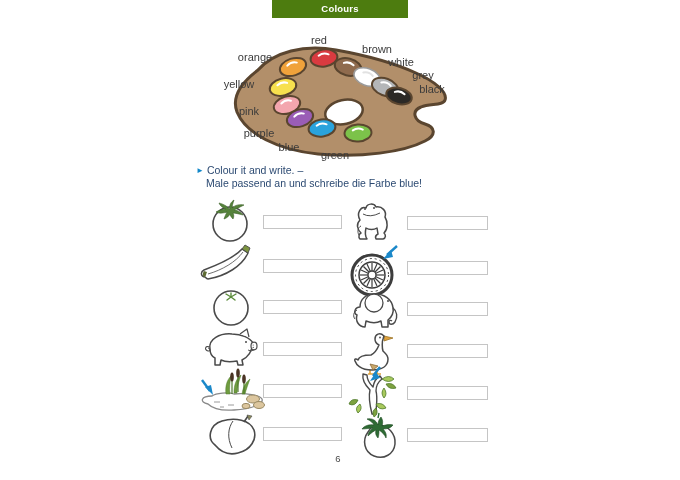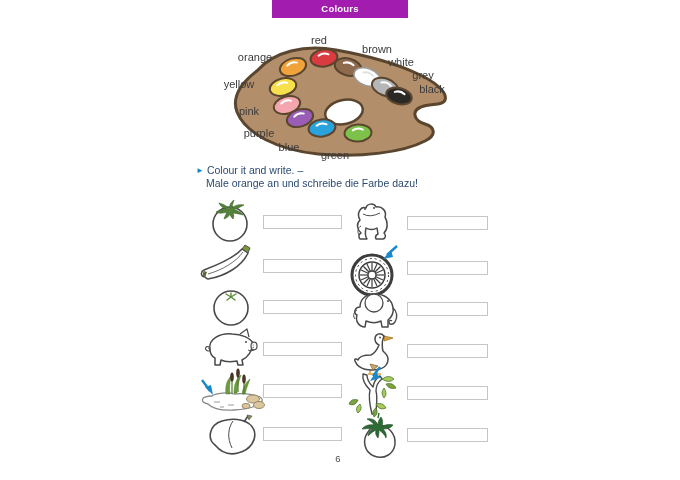--- a/index.html
+++ b/index.html
@@ -1,18 +1,18 @@
 <!DOCTYPE html>
 <html><head>
 <meta charset="utf-8">
 <style>
   html,body{margin:0;padding:0;background:#fff;}
   .page{position:relative;width:680px;height:480px;background:#ffffff;overflow:hidden;
         font-family:"Liberation Sans", sans-serif;}
-  .header-bar{position:absolute;left:272px;top:0;width:136px;height:18px;background:#a21caf;
+  .header-bar{position:absolute;left:272px;top:0;width:136px;height:18px;background:#4d7c0f;
         color:#ffffff;font-size:9.5px;font-weight:bold;text-align:center;line-height:18px;letter-spacing:.2px;}
   .palette-wrap{position:absolute;left:218px;top:28px;width:236px;height:140px;}
   .plabel{font-size:11px;fill:#3b3b3b;}
   .instructions{position:absolute;left:196px;top:164px;color:#2c4a72;font-size:10.5px;line-height:13px;}
   .instructions .arrow{color:#1187c9;font-size:8px;margin-right:3px;vertical-align:1px;}
   .instructions .de{padding-left:10px;}
   .item{position:absolute;}
   .item svg{position:absolute;}
   .answer-box{position:absolute;width:71px;height:12px;border:1px solid #c5c5c5;background:#fff;
         font-size:9px;padding:0 3px;box-sizing:content-box;outline:none;}
@@ -88,21 +88,21 @@
       <text class="plabel" x="243" y="88" text-anchor="middle">yellow</text>
       <text class="plabel" x="253" y="115" text-anchor="middle">pink</text>
       <text class="plabel" x="263" y="137" text-anchor="middle">purple</text>
       <text class="plabel" x="293" y="151" text-anchor="middle">blue</text>
       <text class="plabel" x="339" y="159" text-anchor="middle">green</text>
     </svg>
   </div>
 
   <div class="instructions">
     <div><span class="arrow">►</span><span>Colour it and write. –</span></div>
-    <div class="de">Male orange an und schreibe die Farbe dazu!</div>
+    <div class="de">Male passend an und schreibe die Farbe blue!</div>
   </div>
 
   <div class="item" style="left:196px;top:196px;width:144px;height:50px;">
     <svg style="left:8px;top:0;" width="52" height="48" viewBox="0 0 52 48">
       <circle cx="26" cy="28" r="17" fill="#fff" stroke="#4a4a4a" stroke-width="1.6"></circle>
       <path fill="#55823b" stroke="#3c6128" stroke-width="0.6" d="M26 13 C25 9 27 6 30 4 C29 7 28 10 28 12 C31 9 36 8 40 9 C36 11 32 13 30 14 C33 14 37 16 39 19 C35 18 31 17 29 17 C30 19 30 21 29 23 C27 21 26 19 26 18 C25 20 23 22 20 23 C21 20 22 18 23 16 C20 17 15 18 12 16 C15 14 19 13 22 13 C19 12 16 10 15 7 C19 8 23 10 24 12 Z"></path>
     </svg>
     <input class="answer-box" style="left: 67px; top: 19px;" value="">
   </div>
 

